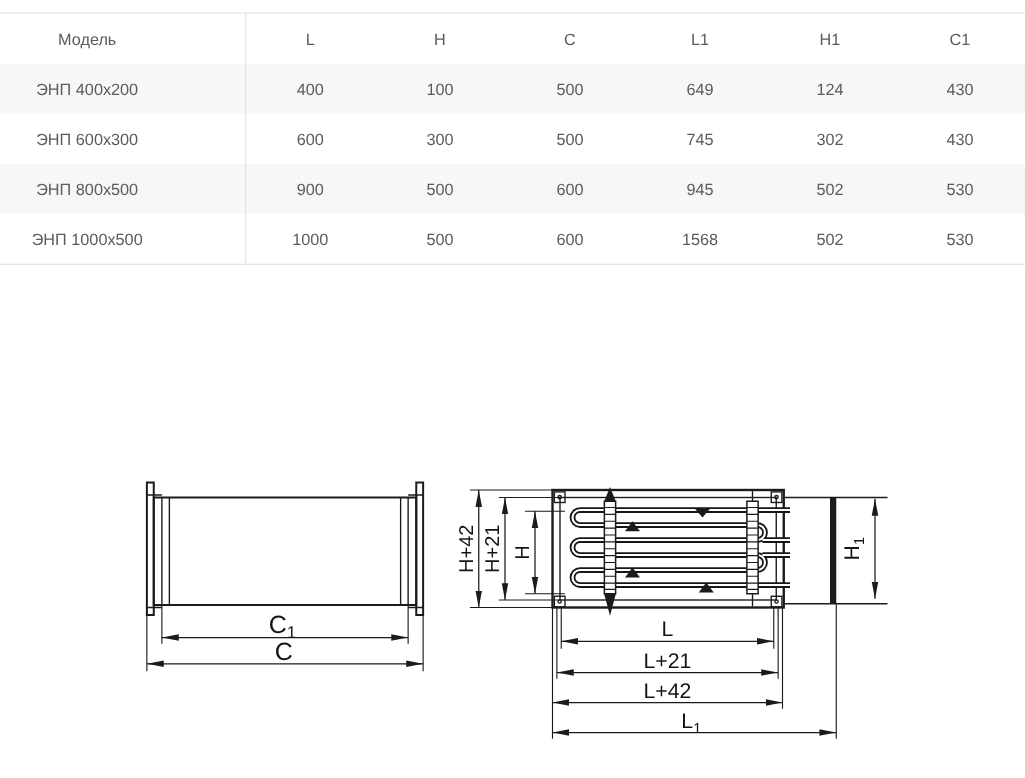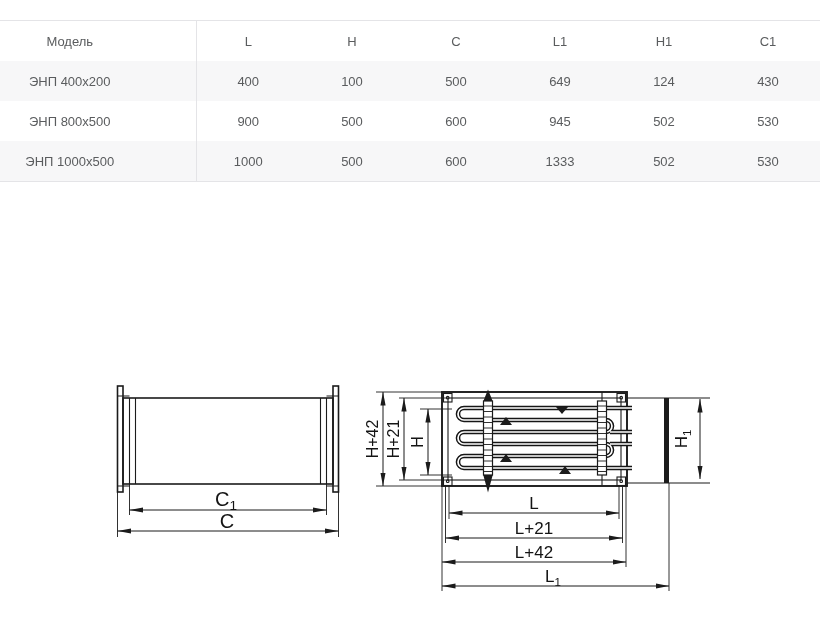--- a/index.html
+++ b/index.html
@@ -9,21 +9,21 @@
     --table_stripe:#f7f7f8;
     --bg:#ffffff;
   }
   html,body{margin:0;padding:0;}
   body{
     width:820px;height:622px;position:relative;background:var(--bg);
     font-family:"Liberation Sans", sans-serif;overflow:hidden;
   }
   
   table.spec{
-    width:820px;margin-top:20px;border-collapse:collapse;table-layout:fixed;
+    width:820px;margin-top:10px;border-collapse:collapse;table-layout:fixed;
     font-size:13px;color:var(--table_text);
     border-top:1px solid var(--table_border);
     border-bottom:1px solid var(--table_border);
   }
   table.spec th, table.spec td{
     font-weight:400;text-align:center;height:40px;padding:0;
     white-space:nowrap;overflow:hidden;
   }
   table.spec th{height:40px;}
   table.spec .c-model{
@@ -75,34 +75,43 @@
       <tr>
         <td class="c-model">ЭНП 400x200</td>
         <td>400</td>
         <td>100</td>
         <td>500</td>
         <td>649</td>
         <td>124</td>
         <td>430</td>
       </tr>
       <tr>
+        <td class="c-model">ЭНП 600x300</td>
+        <td>600</td>
+        <td>300</td>
+        <td>500</td>
+        <td>745</td>
+        <td>302</td>
+        <td>430</td>
+      </tr>
+      <tr>
         <td class="c-model">ЭНП 800x500</td>
         <td>900</td>
         <td>500</td>
         <td>600</td>
         <td>945</td>
         <td>502</td>
         <td>530</td>
       </tr>
       <tr>
         <td class="c-model">ЭНП 1000x500</td>
         <td>1000</td>
         <td>500</td>
         <td>600</td>
-        <td>1333</td>
+        <td>1568</td>
         <td>502</td>
         <td>530</td>
       </tr>
     </tbody>
 </table>
 
 <svg class="drawings" width="820" height="252" viewBox="0 370 820 252" xmlns="http://www.w3.org/2000/svg">
   <defs>
     <marker id="arr" viewBox="0 -3 14 6" markerWidth="14" markerHeight="6" refX="13.5" refY="0" orient="auto-start-reverse" markerUnits="userSpaceOnUse">
       <path d="M13.5,0 L0,2.6 L0,-2.6 z" fill="#1b1b1b"></path>

